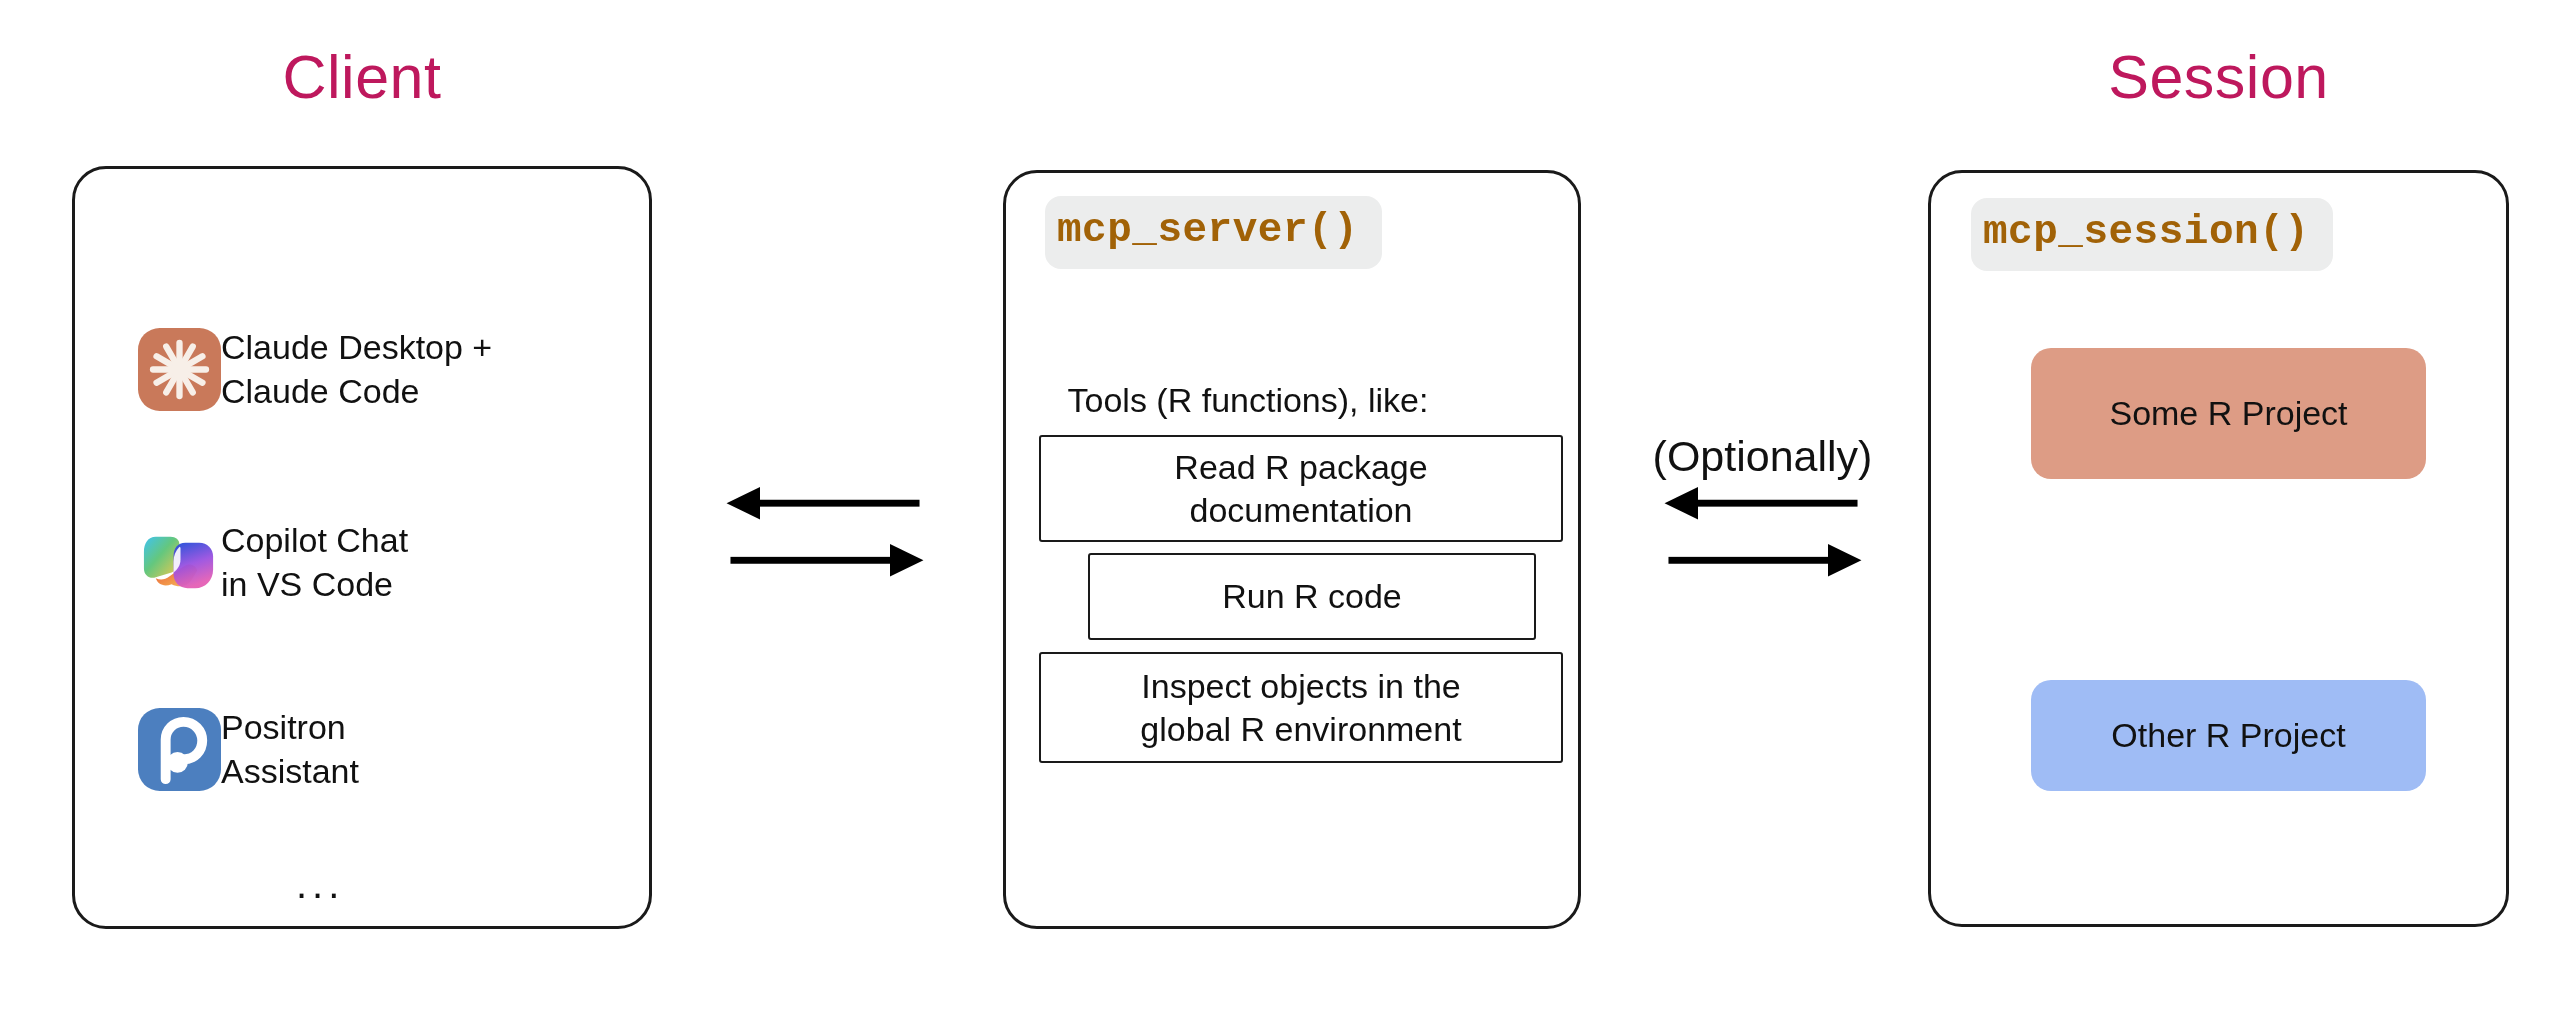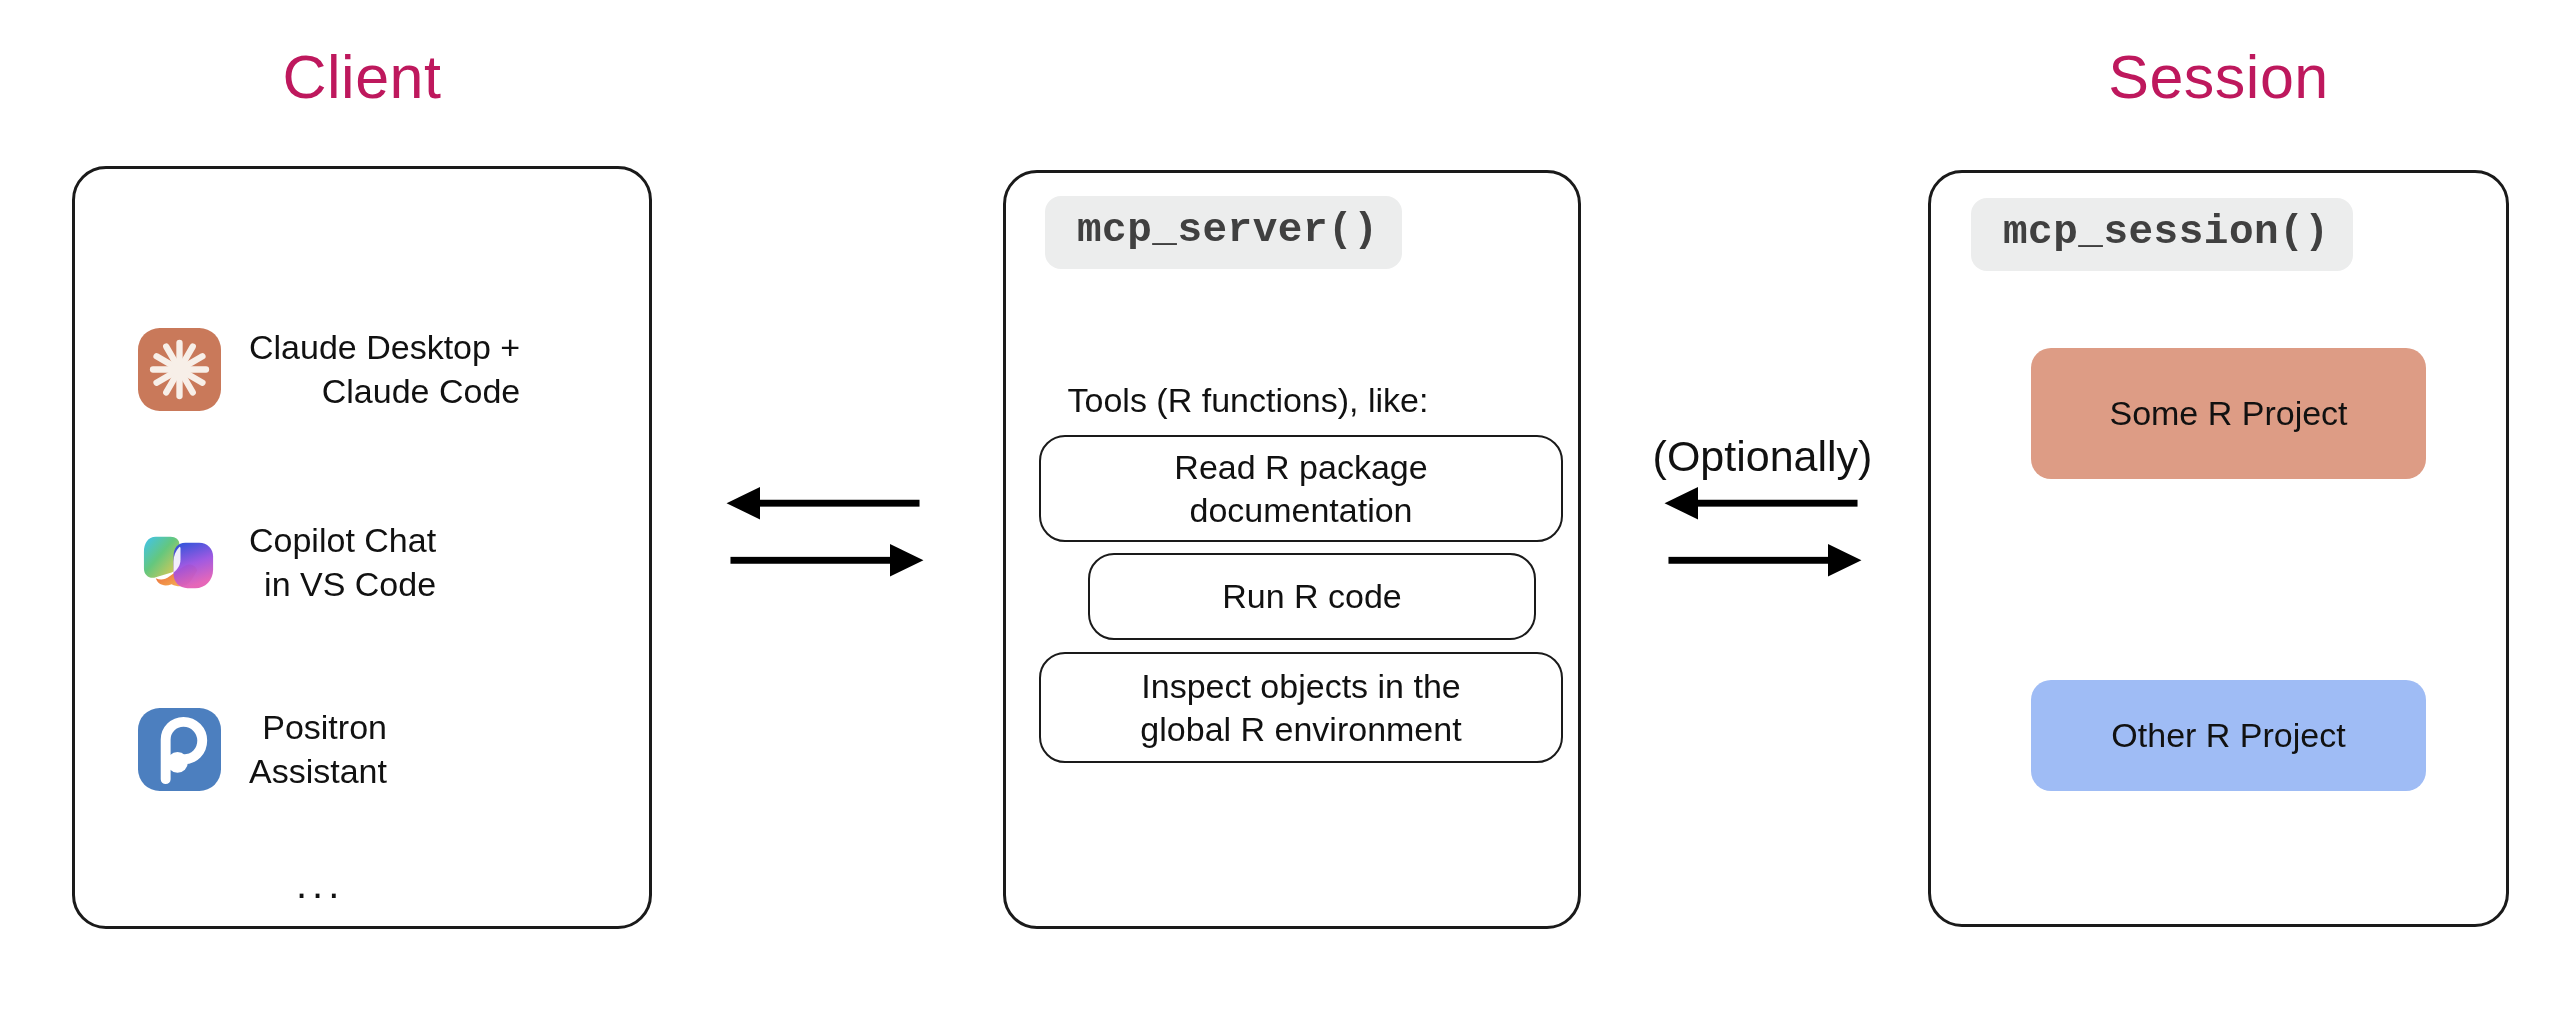--- a/index.html
+++ b/index.html
@@ -44,22 +44,20 @@
   }
   #panel-client  { left: 72px;   top: 166px; width: 580px; height: 763px; }
   #panel-server  { left: 1003px; top: 170px; width: 578px; height: 759px; }
   #panel-session { left: 1928px; top: 170px; width: 581px; height: 757px; }
 
   
   .client-row {
     position: absolute;
     display: flex;
     align-items: center;
-    gap: 28px;
-    text-align: right;
   }
   #client-row-0 { left: 138px; top: 326px; }
   #client-row-1 { left: 138px; top: 519px; }
   #client-row-2 { left: 138px; top: 706px; }
 
   .client-label {
     font-size: 34px;
     line-height: 1.28;
     color: #111;
     white-space: pre-line;
@@ -80,26 +78,26 @@
     letter-spacing: 5px;
     color: #111;
     line-height: 1;
   }
 
   
   .code-badge {
     position: absolute;
     background: #eceded;
     border-radius: 16px;
-    color: #404040;
+    color: #a16207;
     font-family: "Liberation Mono", "DejaVu Sans Mono", monospace;
     font-size: 41px;
     font-weight: 700;
     letter-spacing: 0.5px;
-    padding: 14px 24px 18px 32px;
+    padding: 14px 24px 18px 12px;
     line-height: 1;
     white-space: nowrap;
   }
   #badge-server  { left: 1045px; top: 196px; }
   #badge-session { left: 1971px; top: 198px; }
 
   
   #tools-caption {
     position: absolute;
     left: 1003px;
@@ -109,21 +107,21 @@
     font-size: 34px;
     color: #111;
     line-height: 1.2;
     margin-top: 44px;
   }
 
   .tool-box {
     position: absolute;
     box-sizing: border-box;
     border: 2.5px solid #1a1a1a;
-    border-radius: 26px;
+    border-radius: 3px;
     background: #ffffff;
     display: flex;
     align-items: center;
     justify-content: center;
     text-align: center;
     font-size: 34px;
     line-height: 1.26;
     color: #111;
     padding: 0 18px;
     white-space: pre-line;

